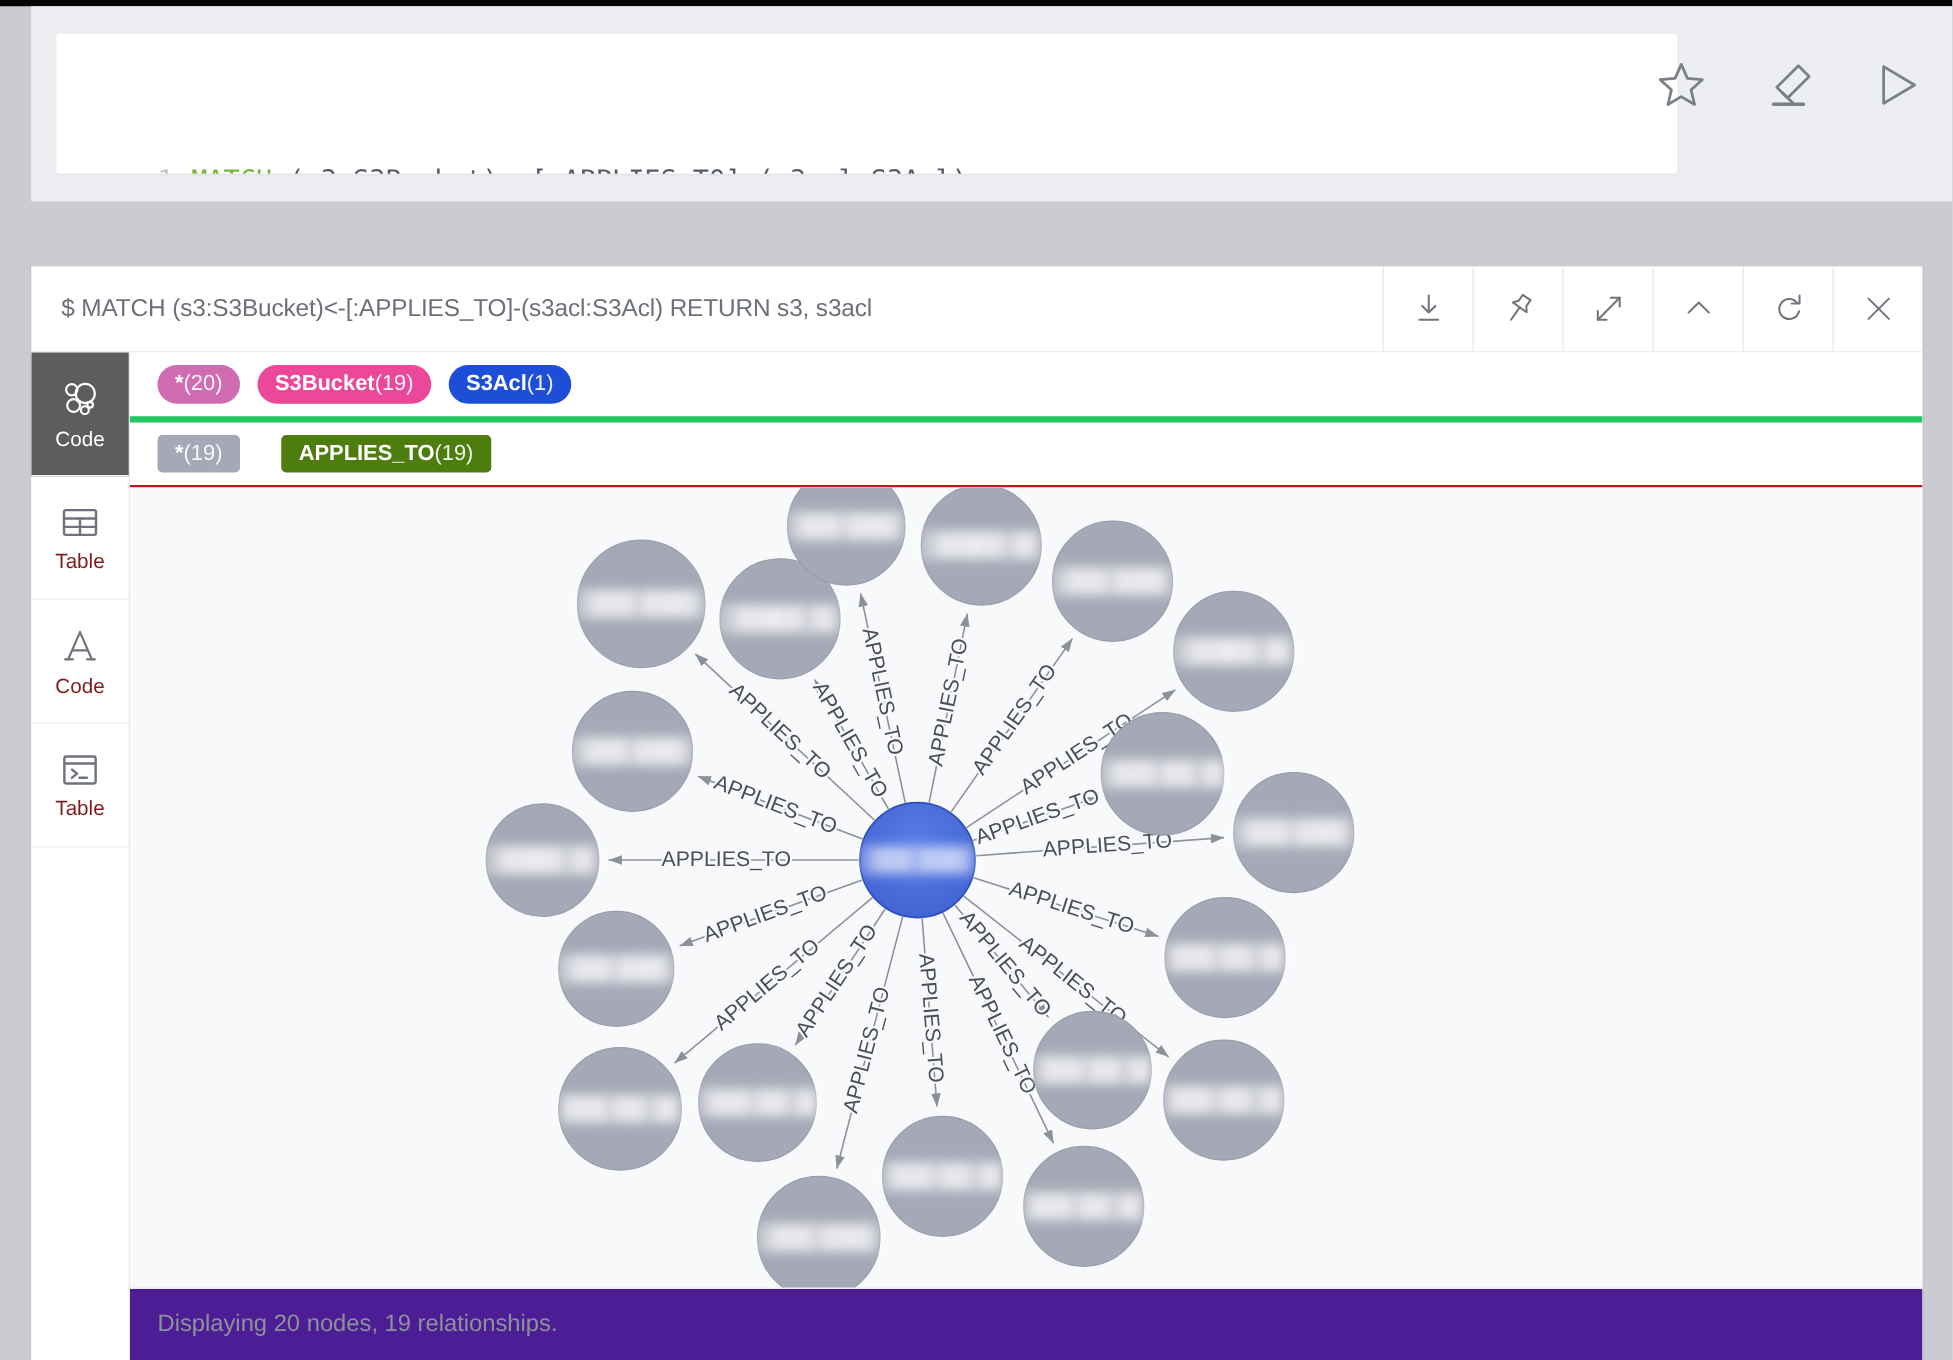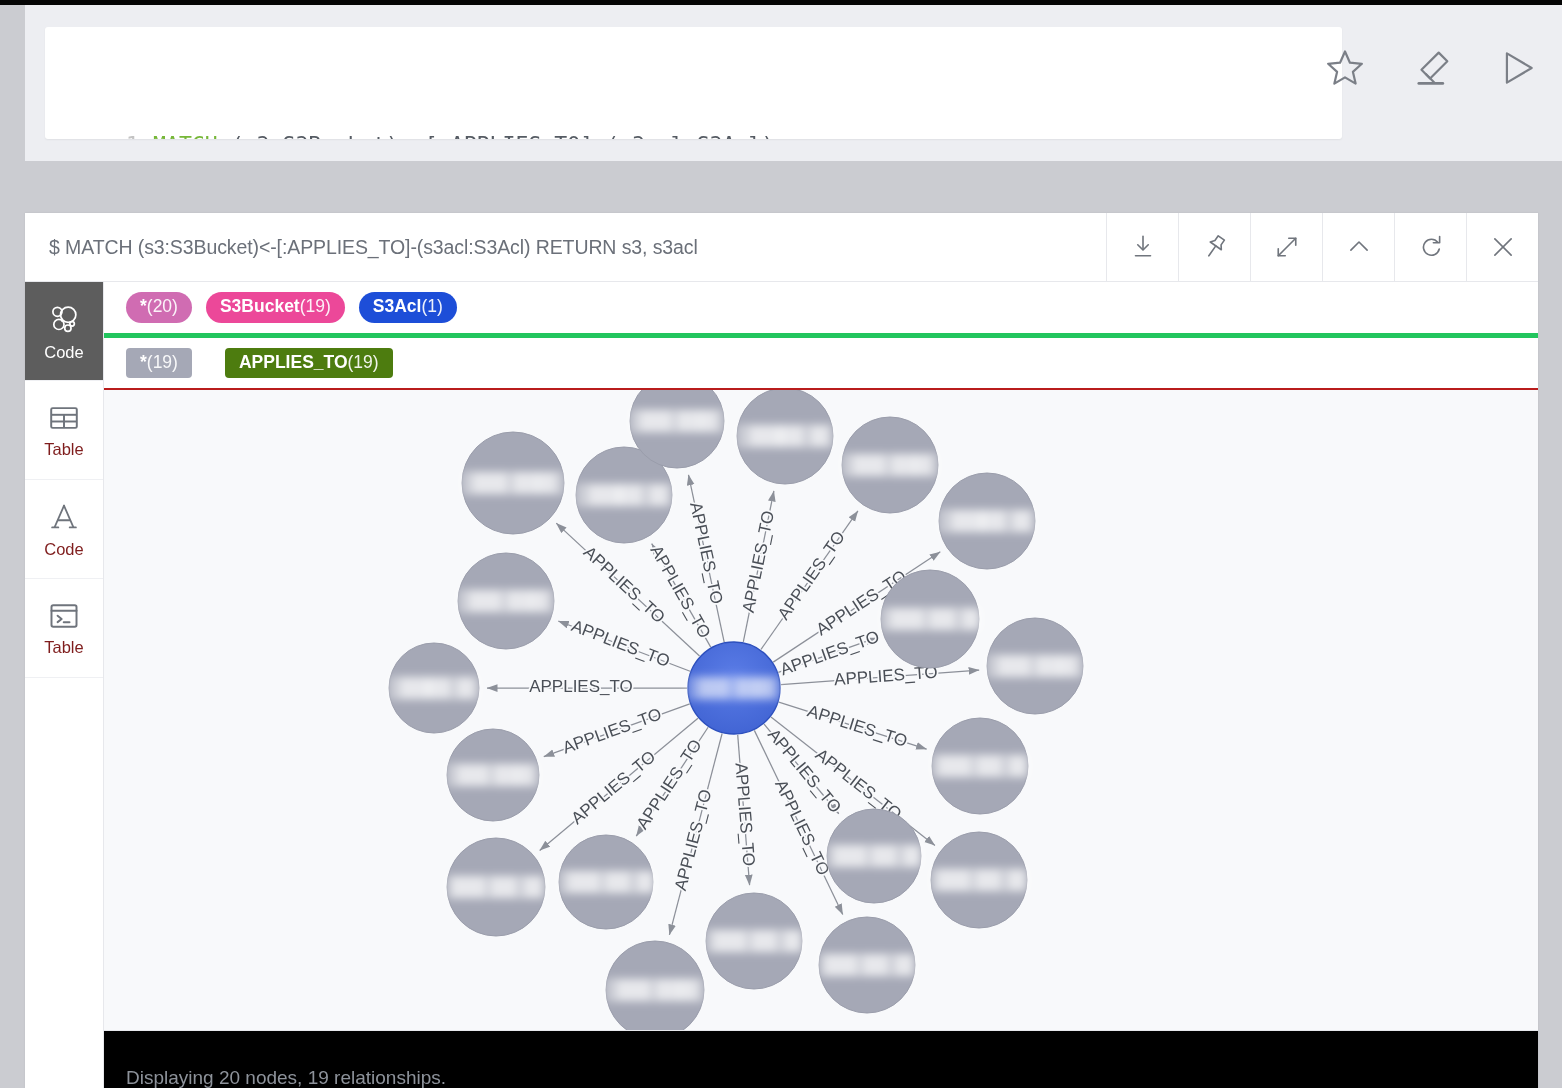--- a/index.html
+++ b/index.html
@@ -184,23 +184,23 @@
     position: relative;
     flex: 1;
     background: #f8f9fb;
     border-bottom: 1px solid #e7e8ec;
     overflow: hidden;
   }
   .graph-canvas svg { display: block; }
 
   .result-footer {
     height: 58px;
-    background: #000000;
-    display: flex;
-    align-items: flex-end;
+    background: #4c1d95;
+    display: flex;
+    align-items: center;
     padding-left: 22px;
     font-size: 19px;
     color: #8d929a;
   }
 </style>
 </head>
 <body>
 
 <div id="app">
 

